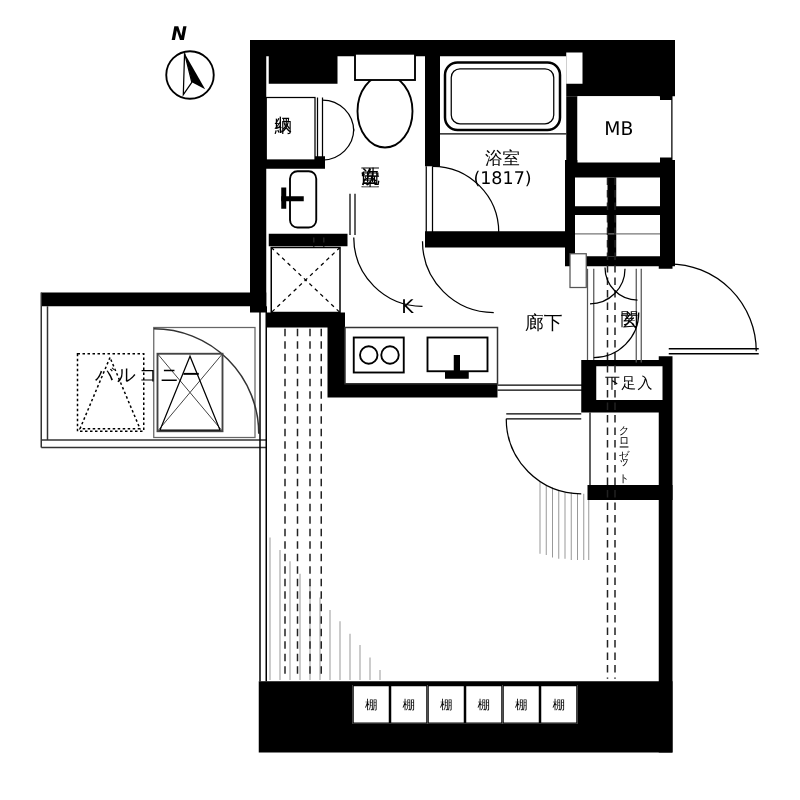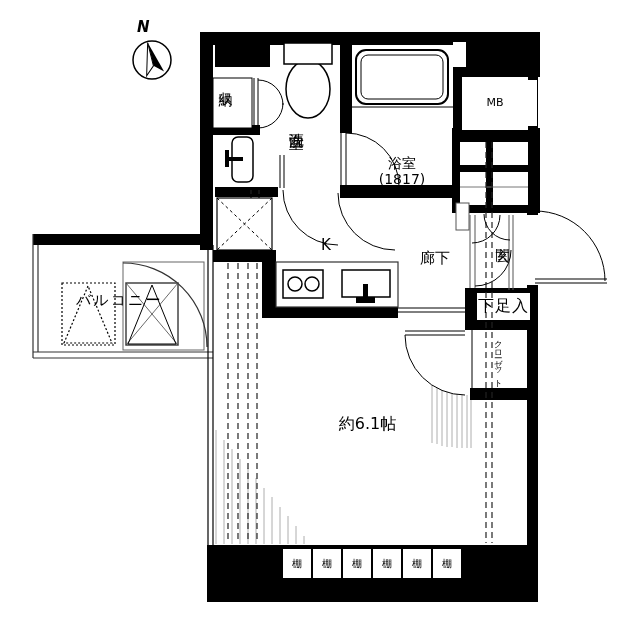--- a/index.html
+++ b/index.html
@@ -211,39 +211,38 @@
     </g>
   </g>
 </svg>
 
 <div class="lbl north" style="left:137px; top:19px;">N</div>
 
 <div class="lbl vtext" style="left:218px; top:81px; font-size:14px;">収納</div>
 
 <div class="lbl vtext" style="left:287px; top:121px; font-size:15px;">洗面室</div>
 
-<div class="lbl center2" style="left:352px; top:119px; width:100px; font-size:14px;margin-top:36px;">
+<div class="lbl center2" style="left:352px; top:119px; width:100px; font-size:14px;">
   <div>浴室</div>
   <div>(1817)</div>
 </div>
 
-<div class="lbl" style="left:462px; top:77px; width:66px; height:53px; display:flex; align-items:center; justify-content:center; font-size:11px;">MB</div>
+<div class="lbl" style="left:462px; top:77px; width:66px; height:53px; display:flex; align-items:center; justify-content:center; font-size:15px;">MB</div>
 
 <div class="lbl" style="left:321px; top:237px; font-size:15px;">K</div>
 
 <div class="lbl" style="left:420px; top:250px; font-size:15px;">廊下</div>
 
 <div class="lbl vtext" style="left:495px; top:237px; font-size:14px;">玄関</div>
 
-<div class="lbl" style="left:477px; top:293px; width:53px; height:27px; display:flex; align-items:center; justify-content:center; font-size:16px; letter-spacing:1px;">下足入</div>
+<div class="lbl" style="left:477px; top:293px; width:53px; height:27px; display:flex; align-items:center; justify-content:center; font-size:12px; letter-spacing:1px;">下足入</div>
 
 <div class="lbl vtext" style="left:493px; top:334px; font-size:8.5px; letter-spacing:0;">クローゼット</div>
 
 <div class="lbl center2" style="left:315px; top:415px; width:105px; font-size:16px;">
-  <div>約6.1帖</div>
 </div>
 
 <div class="lbl" style="left:76px; top:292px; font-size:15px; letter-spacing:2px;text-align:center;">バルコニー</div>
 
 <div class="shelf" style="left:282px;">
       <span>棚</span>
     </div>
 <div class="shelf" style="left:312px;">
       <span>棚</span>
     </div>

